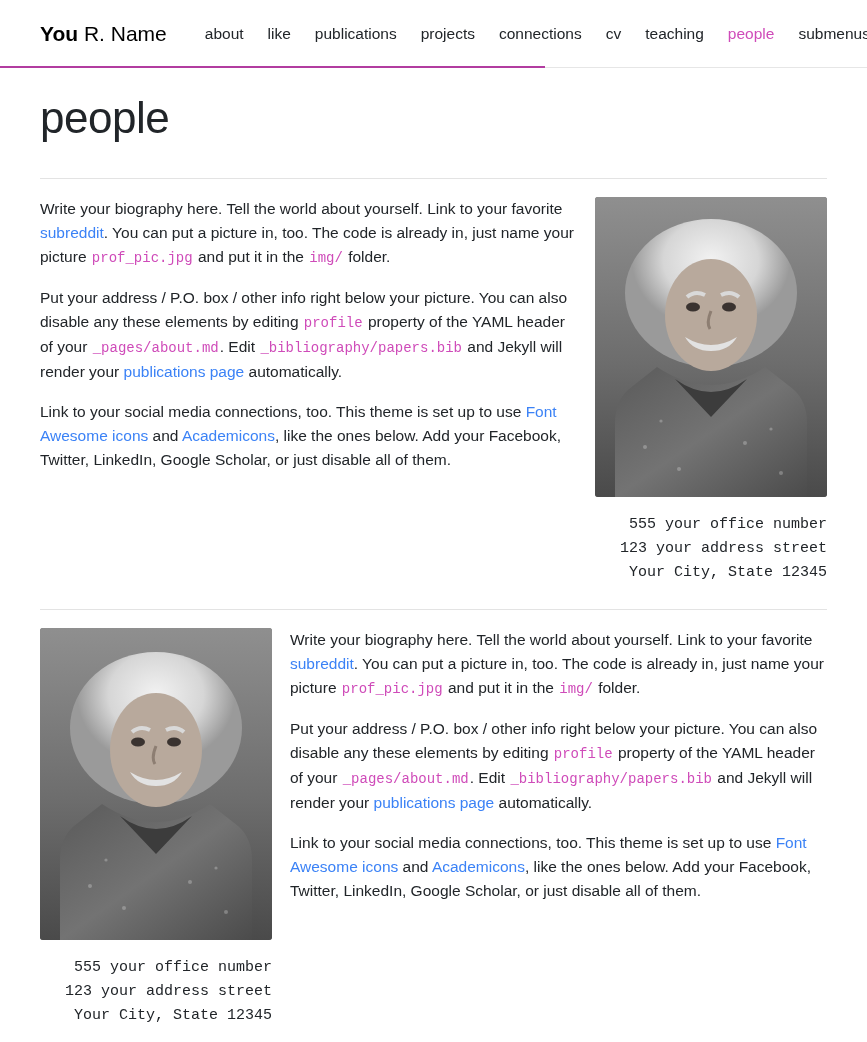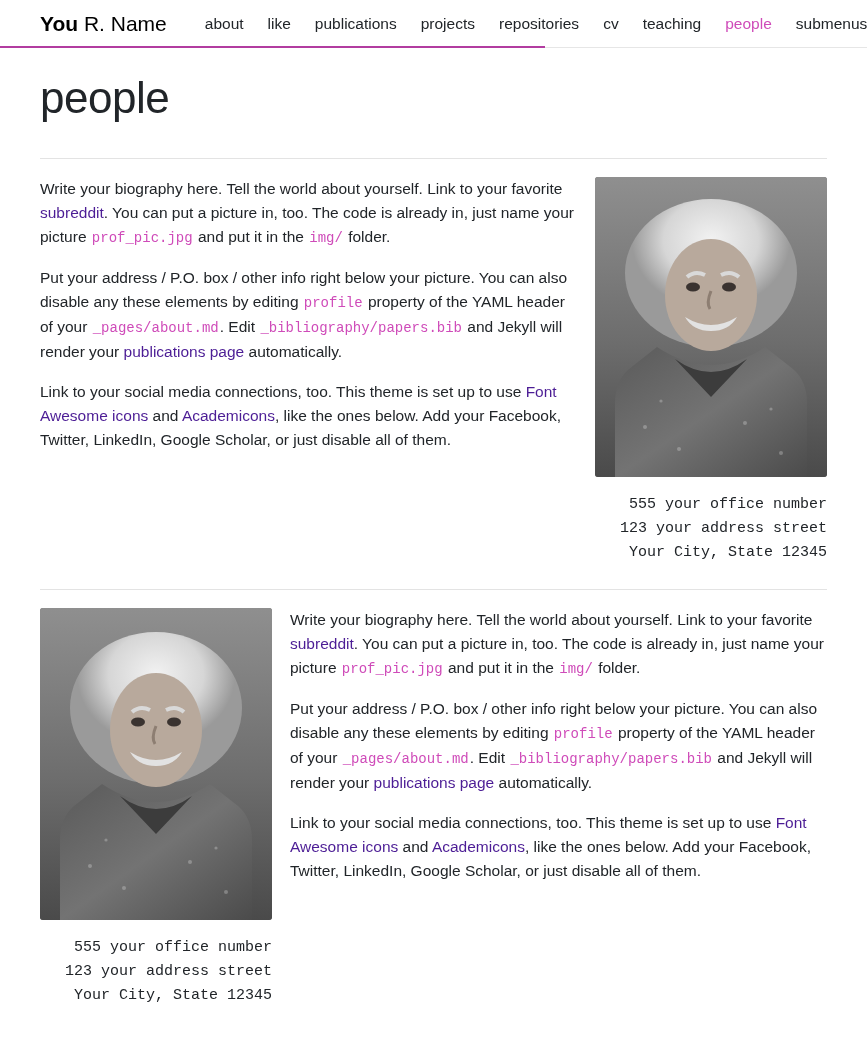--- a/index.html
+++ b/index.html
@@ -11,21 +11,21 @@
     font-family: "Liberation Sans", sans-serif;
     color: #212529;
   }
   body { width: 867px; min-height: 1042px; overflow-x: hidden; }
 
   
   .navbar {
     display: flex;
     align-items: center;
     padding: 10px 40px 10px 40px;
-    height: 48px;
+    height: 68px;
     border-bottom: 1px solid #e6e6e6;
     position: relative;
   }
   .brand {
     font-size: 21px;
     color: #000;
     text-decoration: none;
     margin-right: 26px;
     white-space: nowrap;
   }
@@ -93,21 +93,21 @@
   }
   .bio {
     flex: 1 1 auto;
     font-size: 15.5px;
     line-height: 1.55;
     color: #212529;
   }
   .bio p { margin: 0 0 16px 0; }
   .bio p:last-child { margin-bottom: 0; }
   a.link {
-    color: #4c1d95;
+    color: #3b82f6;
     text-decoration: none;
   }
   code.inline {
     font-family: "Liberation Mono", monospace;
     font-size: 14px;
     color: #cf4bb9;
     background: transparent;
     padding: 0 1px;
   }
 
@@ -150,21 +150,21 @@
 
 <div class="navbar">
   <a class="brand" href="#">
     <span class="brand-strong">You</span><span class="brand-rest"> R. Name</span>
   </a>
   <nav class="nav-links">
     <a class="nav-link" href="#">about</a>
     <a class="nav-link" href="#">like</a>
     <a class="nav-link" href="#">publications</a>
     <a class="nav-link" href="#">projects</a>
-    <a class="nav-link" href="#">repositories</a>
+    <a class="nav-link" href="#">connections</a>
     <a class="nav-link" href="#">cv</a>
     <a class="nav-link" href="#">teaching</a>
     <a class="nav-link active" href="#">people</a>
     <a class="nav-link" href="#"><span>submenus</span></a>
   </nav>
 
   <div class="nav-underline"></div>
 </div>
 
 <div class="page-header">

